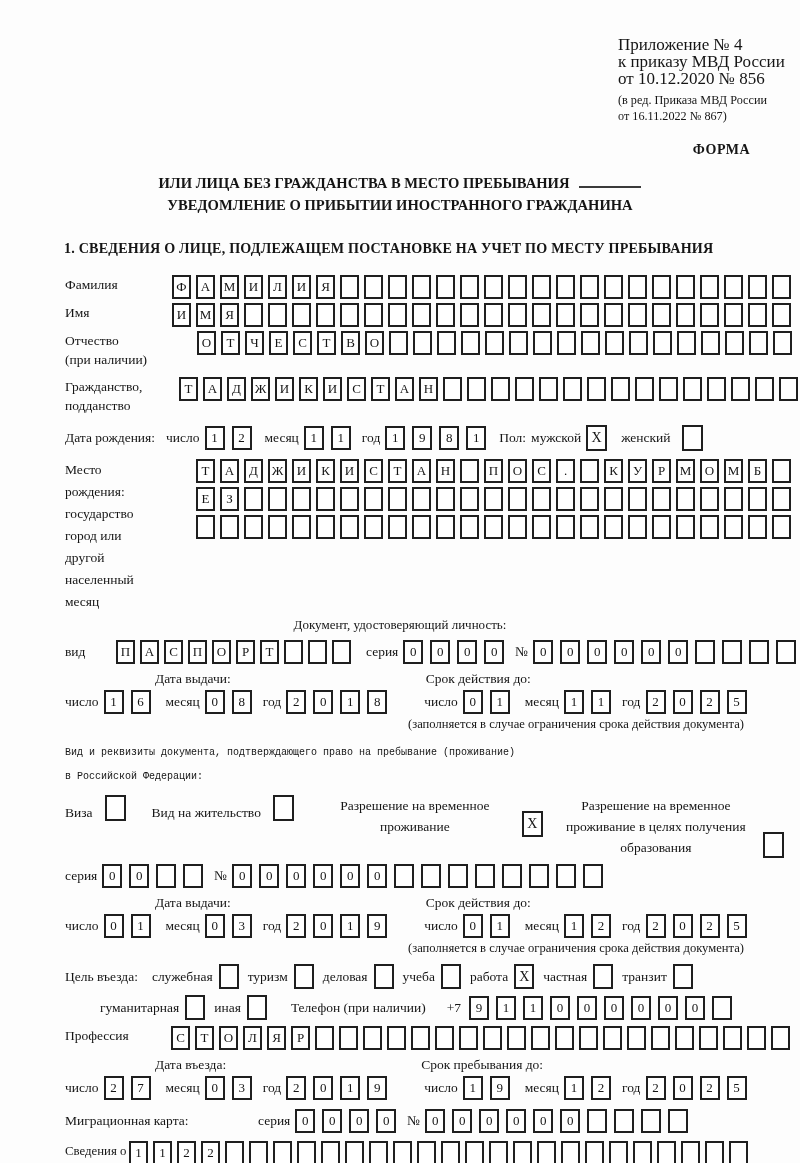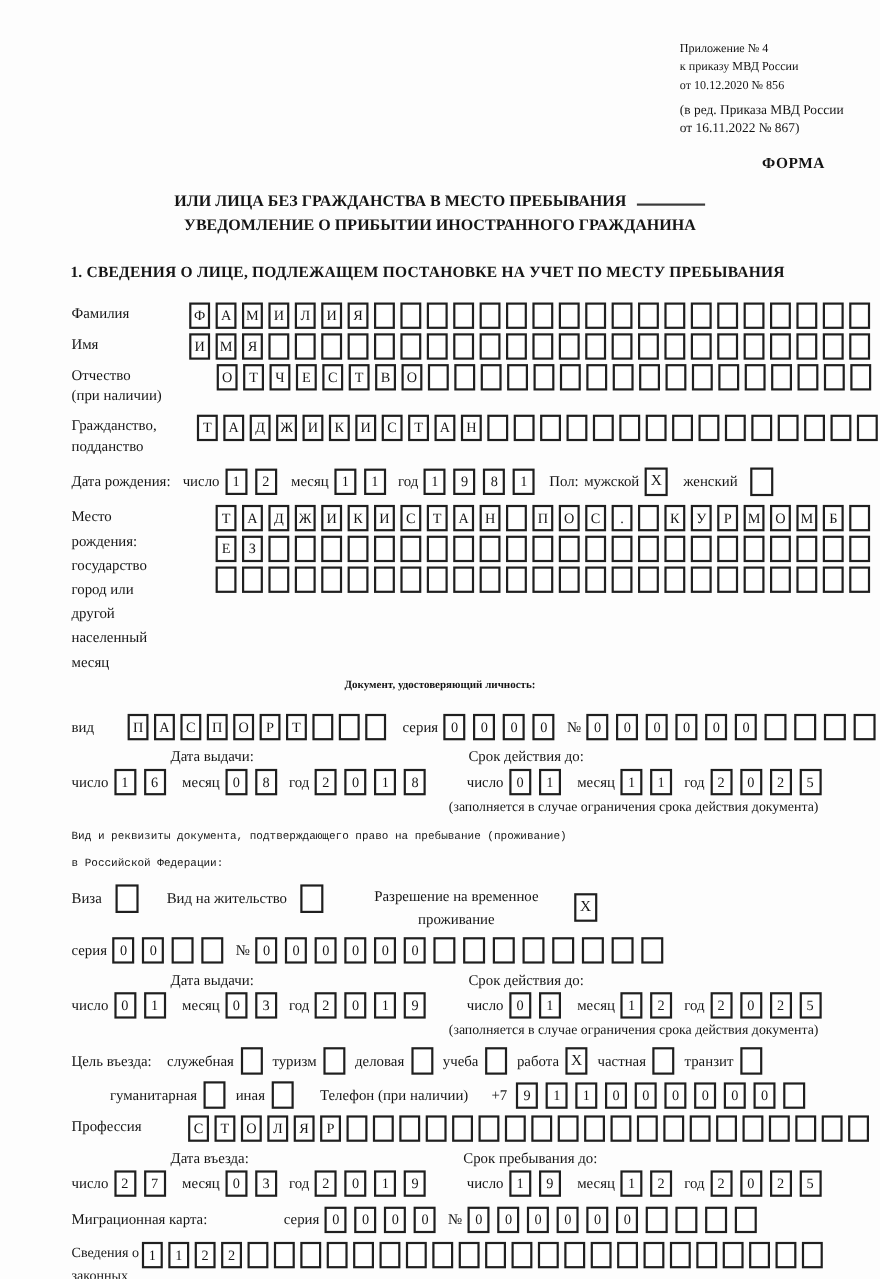--- a/index.html
+++ b/index.html
@@ -1,21 +1,21 @@
 <!DOCTYPE html>
 <html><head>
 <meta charset="utf-8">
 <style>
   * { box-sizing: border-box; }
   html, body { margin:0; padding:0; }
   body {
     width:800px; height:1163px; overflow:hidden; background:#fdfdfd; color:#151515;
     font-family:"Liberation Serif","DejaVu Serif",serif; font-size:13.5px; position:relative;
   }
-  .appendix { margin:36px 0 0 618px; line-height:17px; font-size:11px; }
+  .appendix { margin:36px 0 0 618px; line-height:17px; font-size:17px; }
   .revision { margin:5px 0 0 618px; line-height:16px; font-size:12.2px; }
   .forma { margin-top:18px; padding-right:50px; text-align:right; font-weight:bold; font-size:14px; letter-spacing:.5px; }
   .title { margin-top:14px; text-align:center; font-weight:bold; font-size:14.6px; line-height:22px; }
   .blankline { display:inline-block; width:62px; border-bottom:2px solid #3a3a3a; height:14px; margin-left:10px; }
   .sec1 { margin:24px 0 0 64px; font-weight:bold; font-size:14.1px; letter-spacing:.2px; }
   .form { margin-top:18px; }
 
   .frow { display:flex; align-items:flex-start; margin:0 0 4px 65px;gap:44px; }
   .irow { display:flex; align-items:center; margin-left:65px; }
   .flabel { flex:none; line-height:19px; }
@@ -31,30 +31,30 @@
   .cbox {
     flex:none; width:21px; height:26px; border:2px solid #1f1f1f; background:#fff;
     display:inline-flex; align-items:center; justify-content:center; font-size:14px;
   }
   .mstack { margin-bottom:4px; }
 
   .lbl { flex:none; margin-right:5px; }
   .ml4{margin-left:4px;} .ml6{margin-left:6px;} .ml8{margin-left:8px;} .ml10{margin-left:10px;}
   .ml14{margin-left:14px;} .ml30{margin-left:30px;} .ml50{margin-left:50px;}
 
-  .docheading { text-align:center; font-weight:bold; font-size:10px; margin:4px 0 21px 0; }
+  .docheading { text-align:center; font-weight:normal; font-size:13px; margin:4px 0 7px 0; }
   .dtitles { display:flex; margin:7px 0 3px 65px; }
   .dt-left { margin-left:90px; }
   .dt-right { margin-left:195px; }
   .dategroup { display:flex; align-items:center; }
   .note { text-align:right; padding-right:56px; font-size:12.6px; margin-top:3px; }
 
   .restext { margin-left:65px; margin-top:9px; line-height:24px; font-size:10px;font-family:Liberation Mono, monospace; }
   .optrow { display:flex; align-items:flex-start; margin:6px 0 6px 65px; }
-  .opt { display:flex; align-items:center; }
+  .opt { display:flex; align-items:flex-end; }
   .opt .cbox { margin-left:12px; }
   .opt-center { width:190px; text-align:center; line-height:21px; }
   .gap18{margin-left:18px;} .gap26{margin-left:26px;}
 
   .popt { display:flex; align-items:center; margin-left:9px; }
   .popt .cbox { margin-left:6px; width:20px; height:25px; }
   .purp2 { margin-left:100px; margin-top:6px; }
   .phone-label { margin-left:24px; }
   .phone-prefix { margin-left:16px; margin-right:8px; }
 
@@ -431,20 +431,24 @@
       <span class="cbox"></span>
     </div>
     <div class="opt gap26">
       <span class="opt-label">Вид на жительство</span>
       <span class="cbox"></span>
     </div>
     <div class="opt gap26">
       <span class="opt-center">Разрешение на временное проживание</span>
       <span class="cbox">X</span>
     </div>
+    <div class="opt gap18">
+      <span class="opt-center">Разрешение на временное проживание в целях получения образования</span>
+      <span class="cbox"></span>
+    </div>
   </div>
 
   <div class="irow" style="margin-top:4px;">
     <span class="lbl">серия</span>
     <div class="cells dcells">
         <span class="cell">0</span>
         <span class="cell">0</span>
         <span class="cell"></span>
         <span class="cell"></span>
       </div>

